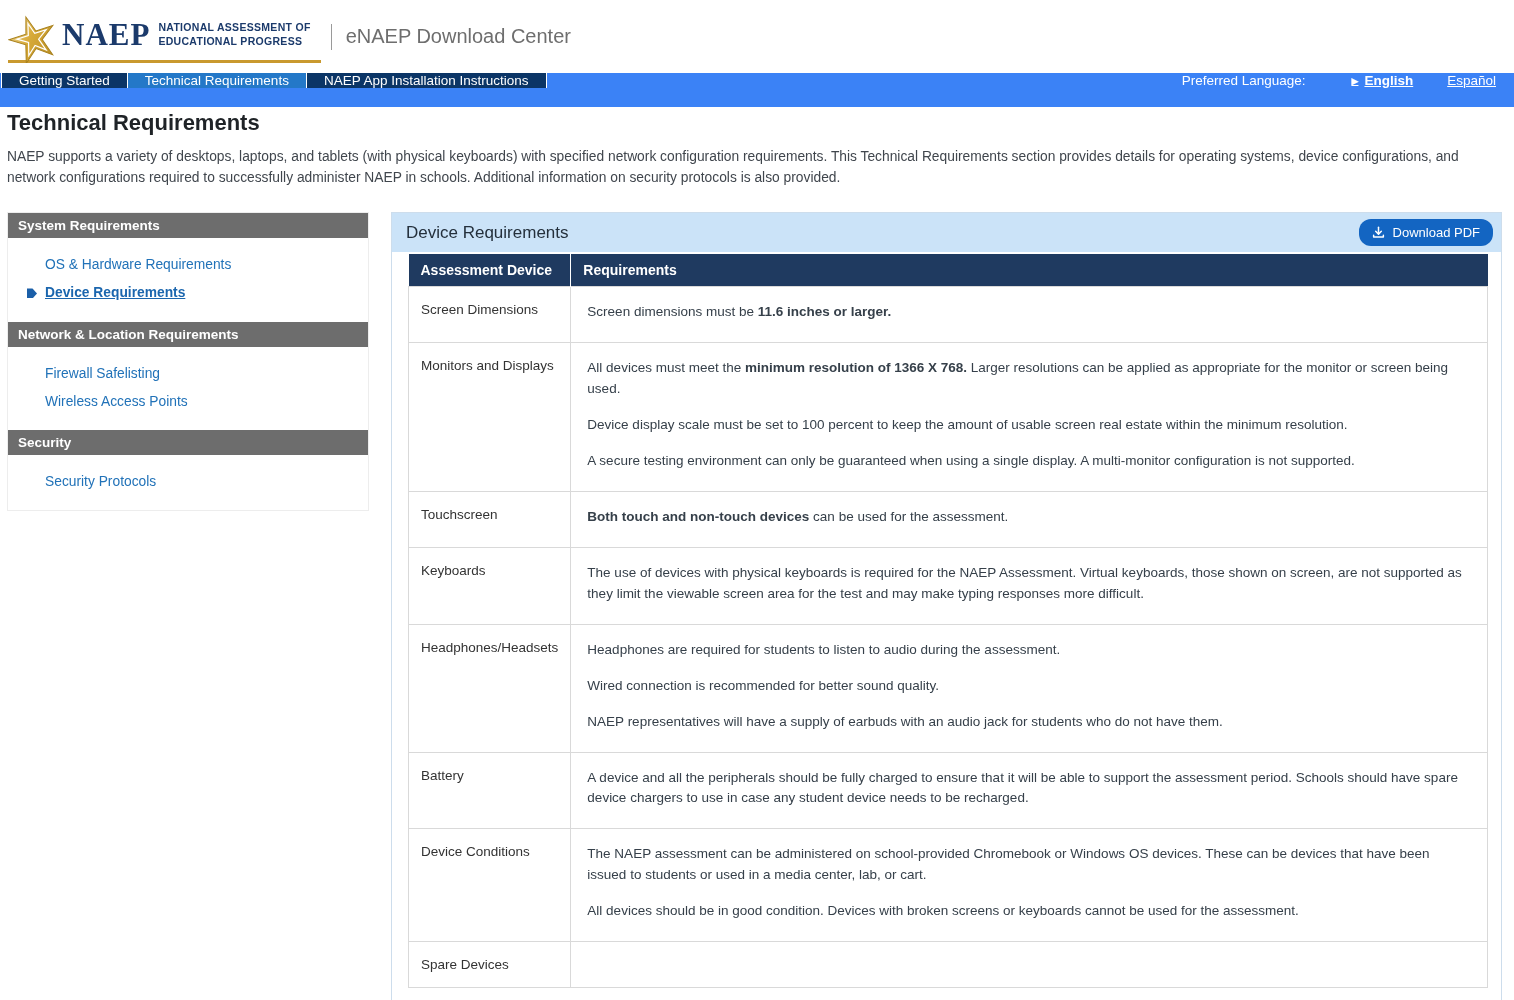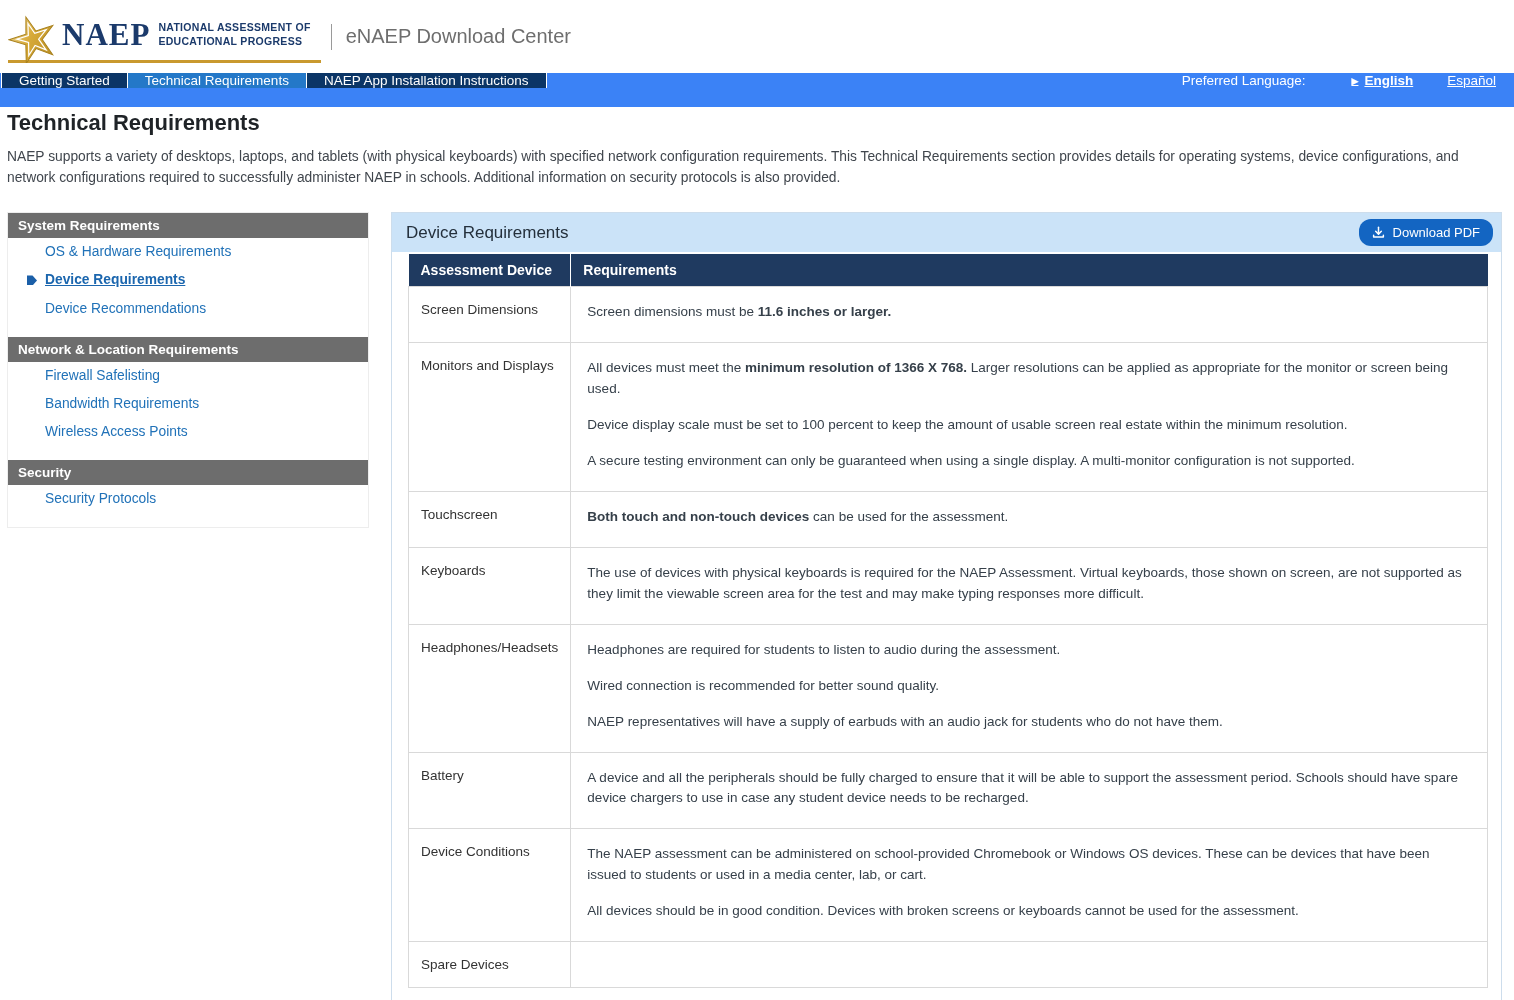--- a/index.html
+++ b/index.html
@@ -36,21 +36,21 @@
   .page { padding:0 12px 0 7px; }
   h1.page-title { font-size:22px; font-weight:600; color:#1f2327; margin:3px 0 11px; }
   .intro p { font-size:13.8px; color:#40464d; line-height:1.5; margin:0 0 11px; max-width:1490px; }
   .intro a { color:#2172b8; }
 
   
   .layout { display:flex; align-items:flex-start; margin-top:24px; }
 
   .sidebar { width:362px; min-width:362px; background:#fff; border:1px solid #ededed; margin-right:22px; }
   .side-header { background:#6d6d6d; color:#fff; font-weight:bold; font-size:13.5px; padding:5px 10px; }
-  .side-list { padding:0 0 14px; }
+  .side-list { padding:13px 0 14px; }
   .side-item { position:relative; padding:3px 10px 3px 37px; font-size:13.8px; line-height:1.6; cursor:pointer; }
   .side-link { color:#2172b8; text-decoration:none; }
   .side-item.active .side-link { font-weight:bold; text-decoration:underline; color:#1b66ae; }
   .side-marker { position:absolute; left:19px; top:9px; width:10px; height:10px; background:#1b5fa8;
     clip-path:polygon(0 0,55% 0,100% 50%,55% 100%,0 100%); }
 
   
   .panel { flex:1; border:1px solid #cdddec; background:#fff; min-height:774px; }
   .panel-head { background:#cbe3f8; display:flex; align-items:center; padding:6px 8px 6px 14px; min-height:36px; }
   .panel-title { font-size:17px; color:#24303c; }
@@ -124,26 +124,24 @@
       <p>NAEP supports a variety of desktops, laptops, and tablets (with physical keyboards) with specified network configuration requirements. This Technical Requirements section provides details for operating systems, device configurations, and network configurations required to successfully administer NAEP in schools. Additional information on security protocols is also provided.</p>
     </div>
 
     <div class="layout">
 
       <div class="sidebar" id="sidebar">
           <div class="side-header">System Requirements</div>
           <div class="side-list">
             <div class="side-item"><a class="side-link" href="#">OS &amp; Hardware Requirements</a></div>
             <div class="side-item active"><span class="side-marker"></span><a class="side-link" href="#">Device Requirements</a></div>
-            <div class="side-item"><a class="side-link" href="#">Device Recommendations</a></div>
           </div>
           <div class="side-header">Network &amp; Location Requirements</div>
           <div class="side-list">
             <div class="side-item"><a class="side-link" href="#">Firewall Safelisting</a></div>
-            <div class="side-item"><a class="side-link" href="#">Bandwidth Requirements</a></div>
             <div class="side-item"><a class="side-link" href="#">Wireless Access Points</a></div>
           </div>
           <div class="side-header">Security</div>
           <div class="side-list">
             <div class="side-item"><a class="side-link" href="#">Security Protocols</a></div>
           </div>
         </div>
 
       <div class="panel">
         <div class="panel-head">

